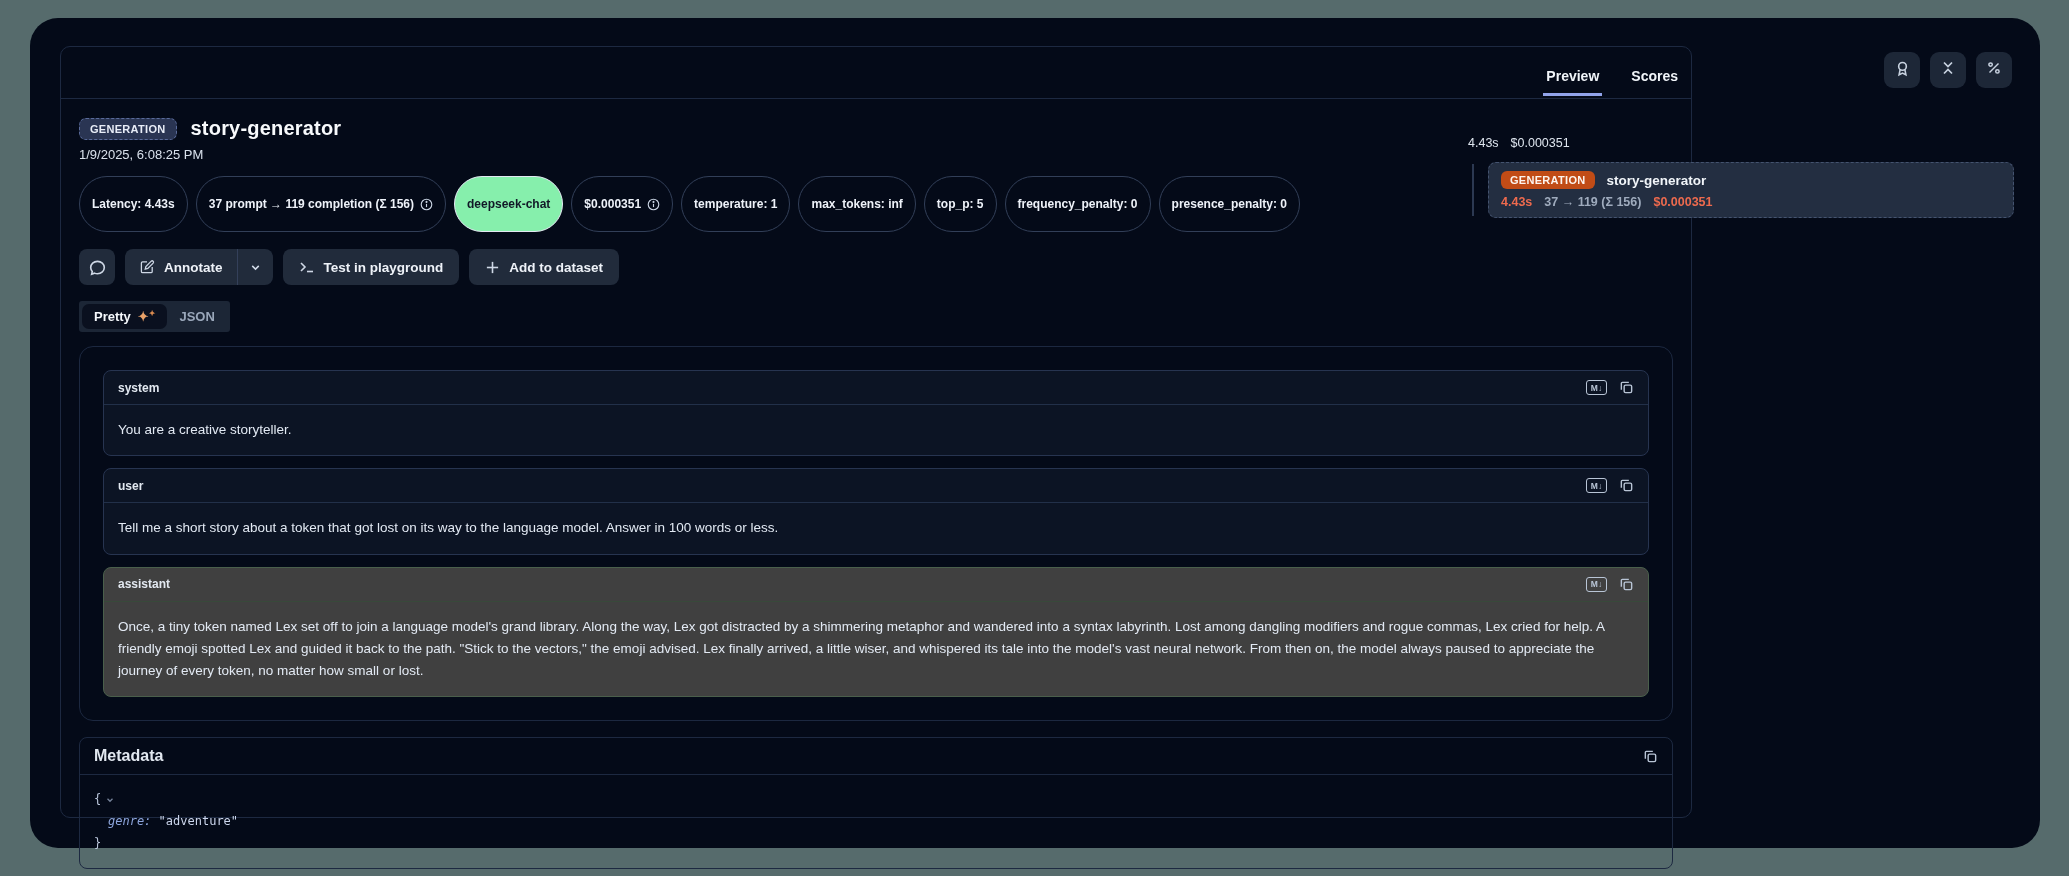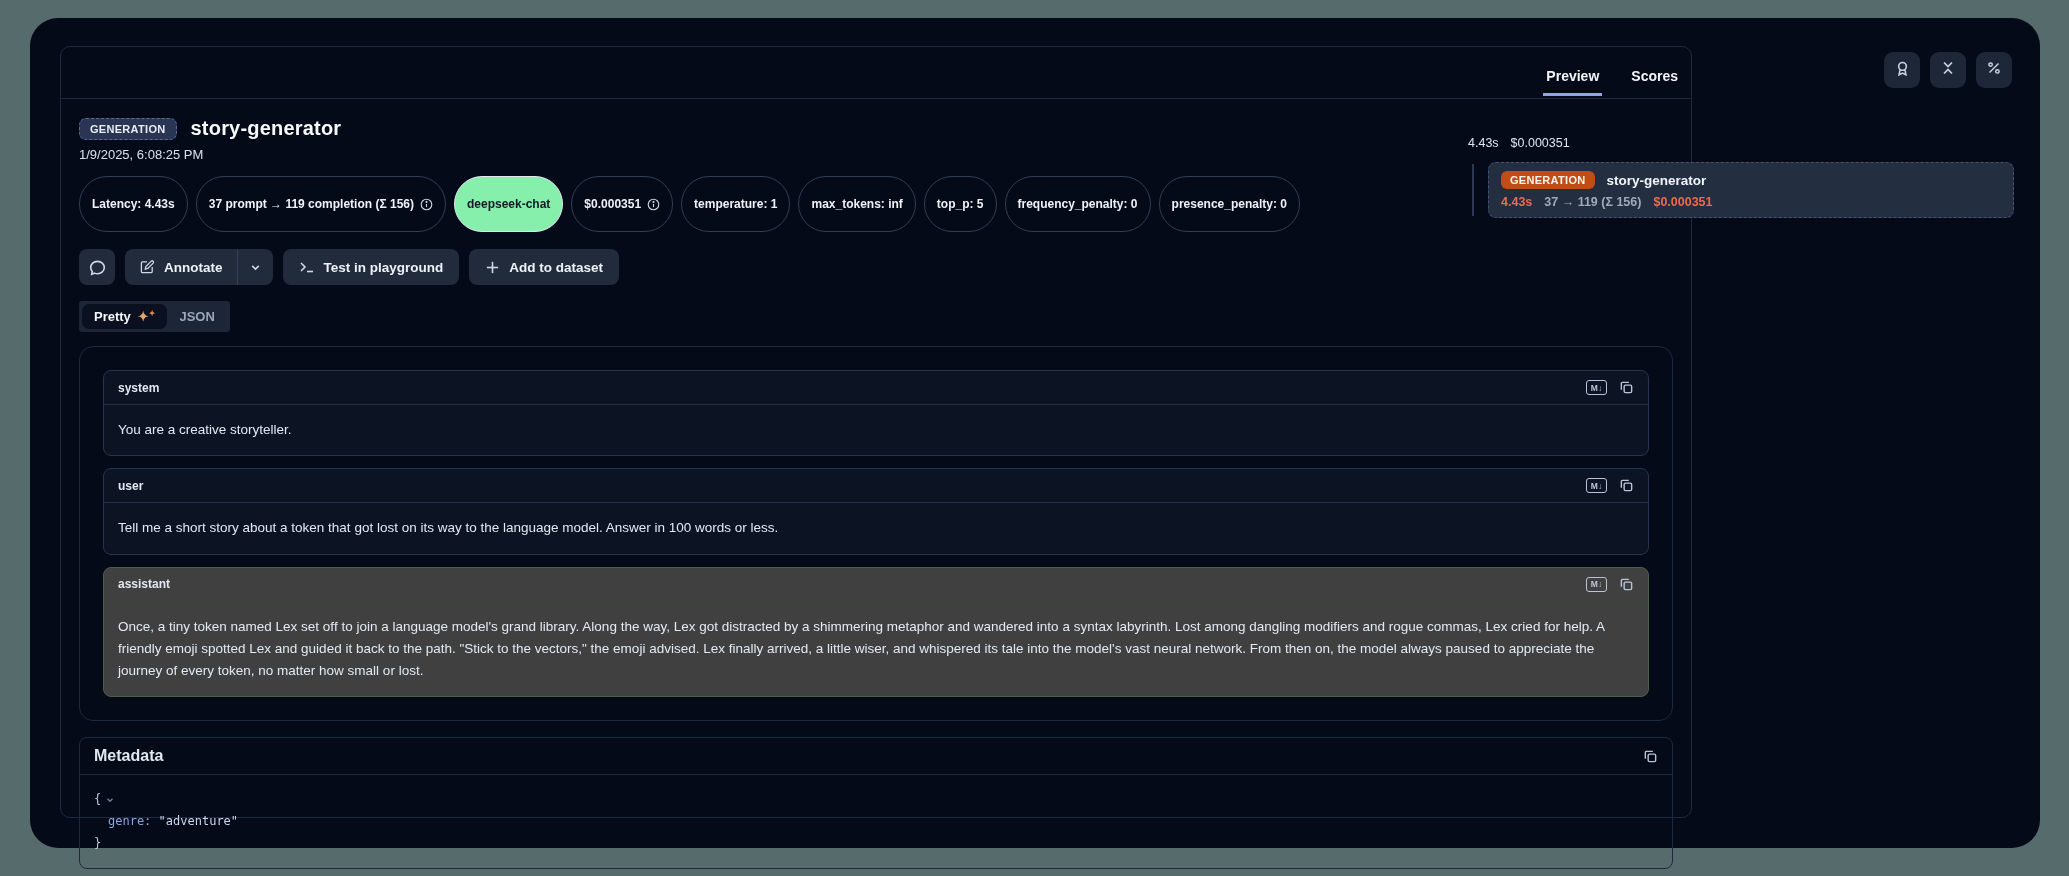--- a/index.html
+++ b/index.html
@@ -104,21 +104,21 @@
   .meta-head {
     display:flex; align-items:center; justify-content:space-between;
     padding:9px 14px; border-bottom:1px solid #1d2941;
   }
   .meta-title { font-size:16px; font-weight:600; color:#e2e8f0; }
   .meta-body {
     padding:14px; font-family:"DejaVu Sans Mono", monospace;
     font-size:12px; line-height:1.8; color:#bcc8dd;
   }
   .meta-body .indent { padding-left:14px; }
-  .json-key { color:#8ea6dd; }
+  .json-key { color:#8ea6dd;font-style:italic; }
   .json-val { color:#ccd6ec; }
   .meta-chevron { display:inline-flex; color:#76839a; margin-left:4px; vertical-align:middle; cursor:pointer; }
 
   
   .sidebar { position:absolute; left:1432px; top:0; width:578px; height:800px; }
   .sb-icons { position:absolute; top:34px; right:28px; display:flex; gap:10px; }
   .sb-iconbtn {
     width:36px; height:36px; background:#1d2737; border-radius:9px;
     display:flex; align-items:center; justify-content:center; color:#c8d2e0; cursor:pointer;
     font-weight:700;

